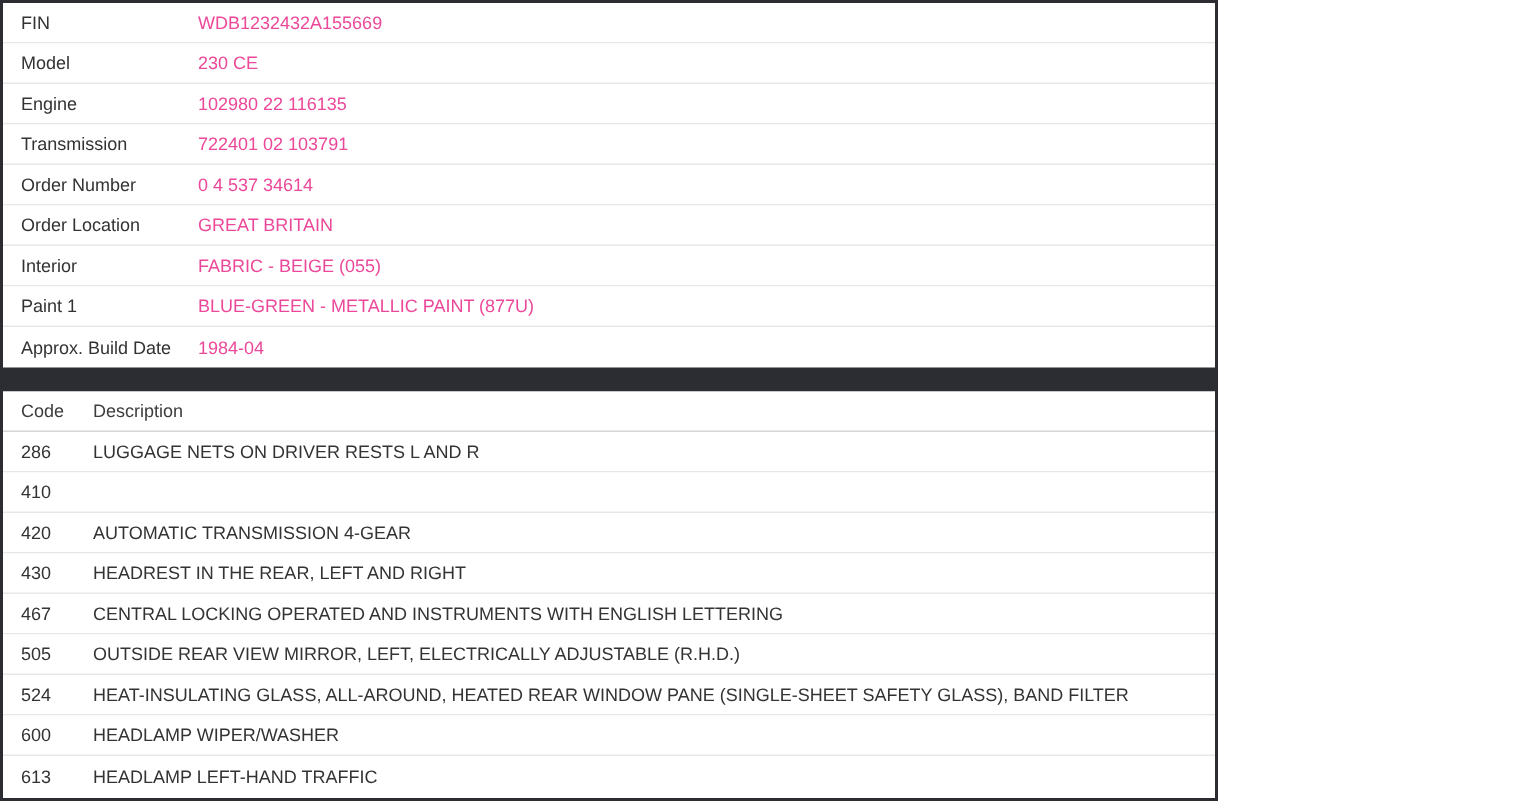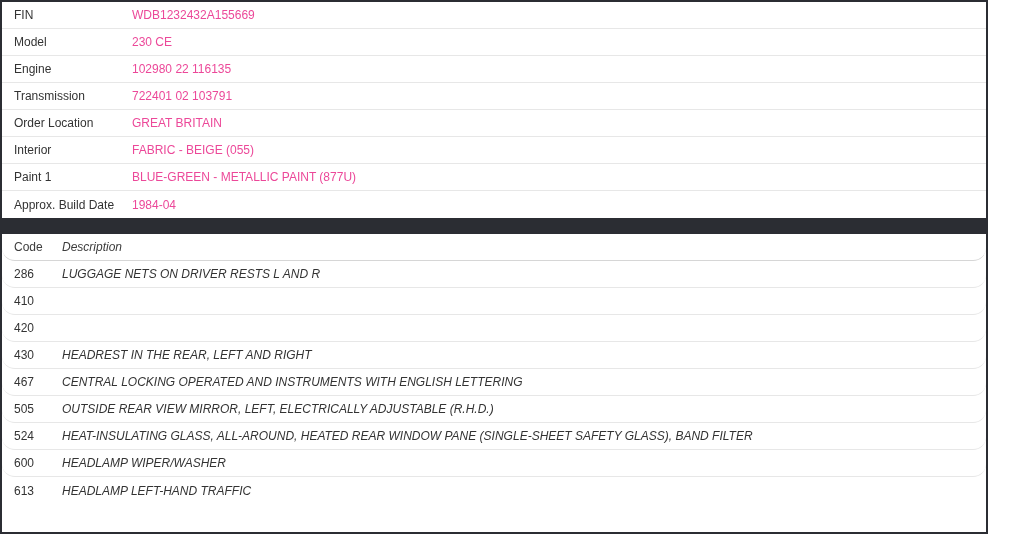--- a/index.html
+++ b/index.html
@@ -1,20 +1,20 @@
 <!DOCTYPE html>
 <html><head>
 <meta charset="utf-8">
 <style>
   * { margin: 0; padding: 0; box-sizing: border-box; }
   html, body { background: #ffffff; }
   body { width: 1024px; height: 534px; overflow: hidden; }
 
   .page {
-    width: 988px;
+    width: 812px;
     height: 534px;
     background: #ffffff;
     border: 2px solid #2b2d33;
     font-family: "Liberation Sans", sans-serif;
     font-size: 12px;
     color: #333333;
     display: flex;
     flex-direction: column;
     overflow: hidden;
   }
@@ -51,37 +51,35 @@
 
   
   .codes-table { flex: 1; display: flex; flex-direction: column; }
   .code-row {
     display: flex;
     align-items: center;
     height: 27px;
     flex: none;
     border-bottom: 1px solid #e7e7e7;
     background: #ffffff;
-    border-radius: 13px;
   }
   .code-row.header-row { border-bottom: 1px solid #d6d6d6; color: #3c3c3c; }
   .code-row:last-child { border-bottom: none; }
   .code-cell {
     width: 60px;
     padding-left: 12px;
     flex: none;
     white-space: nowrap;
   }
   .desc-cell {
     flex: 1;
     white-space: nowrap;
     overflow: hidden;
     text-overflow: ellipsis;
     padding-right: 12px;
-    font-style: italic;
   }
 </style>
 </head>
 <body>
 
 <div class="page">
 
   <div class="spec-table">
   <div class="spec-row">
     <div class="spec-label">FIN</div>
@@ -96,20 +94,24 @@
   <div class="spec-row">
     <div class="spec-label">Engine</div>
     <div class="spec-value">102980 22 116135</div>
   </div>
 
   <div class="spec-row">
     <div class="spec-label">Transmission</div>
     <div class="spec-value">722401 02 103791</div>
   </div>
 
+  <div class="spec-row">
+    <div class="spec-label">Order Number</div>
+    <div class="spec-value">0 4 537 34614</div>
+  </div>
 
   <div class="spec-row">
     <div class="spec-label">Order Location</div>
     <div class="spec-value">GREAT BRITAIN</div>
   </div>
 
   <div class="spec-row">
     <div class="spec-label">Interior</div>
     <div class="spec-value">FABRIC - BEIGE (055)</div>
   </div>
@@ -137,20 +139,21 @@
     <div class="code-cell">286</div>
     <div class="desc-cell">LUGGAGE NETS ON DRIVER RESTS L AND R</div>
   </div>
 
   <div class="code-row">
     <div class="code-cell">410</div>
   </div>
 
   <div class="code-row">
     <div class="code-cell">420</div>
+    <div class="desc-cell">AUTOMATIC TRANSMISSION 4-GEAR</div>
   </div>
 
   <div class="code-row">
     <div class="code-cell">430</div>
     <div class="desc-cell">HEADREST IN THE REAR, LEFT AND RIGHT</div>
   </div>
 
   <div class="code-row">
     <div class="code-cell">467</div>
     <div class="desc-cell">CENTRAL LOCKING OPERATED AND INSTRUMENTS WITH ENGLISH LETTERING</div>

